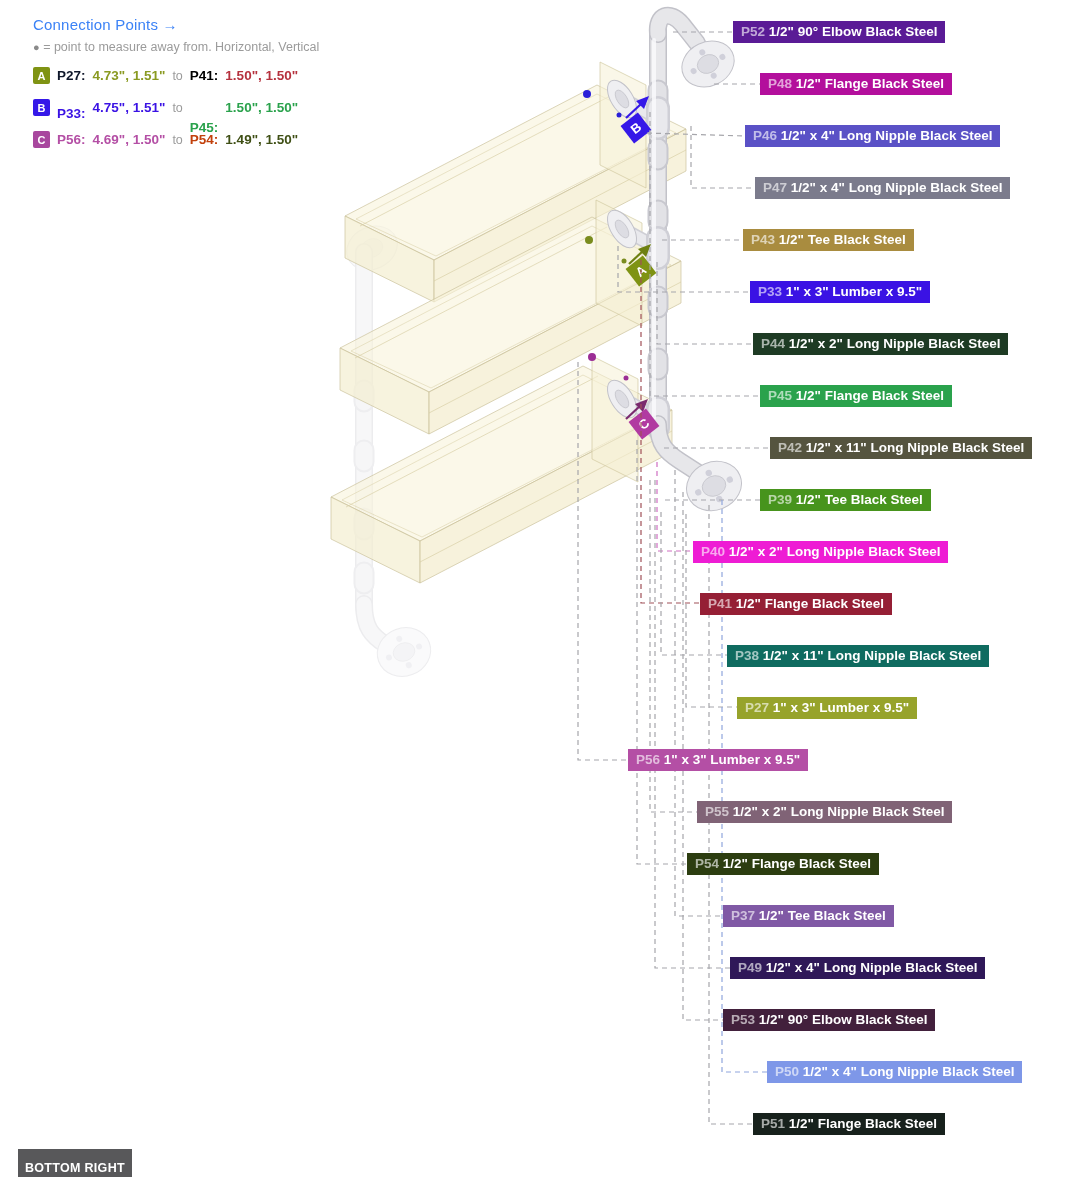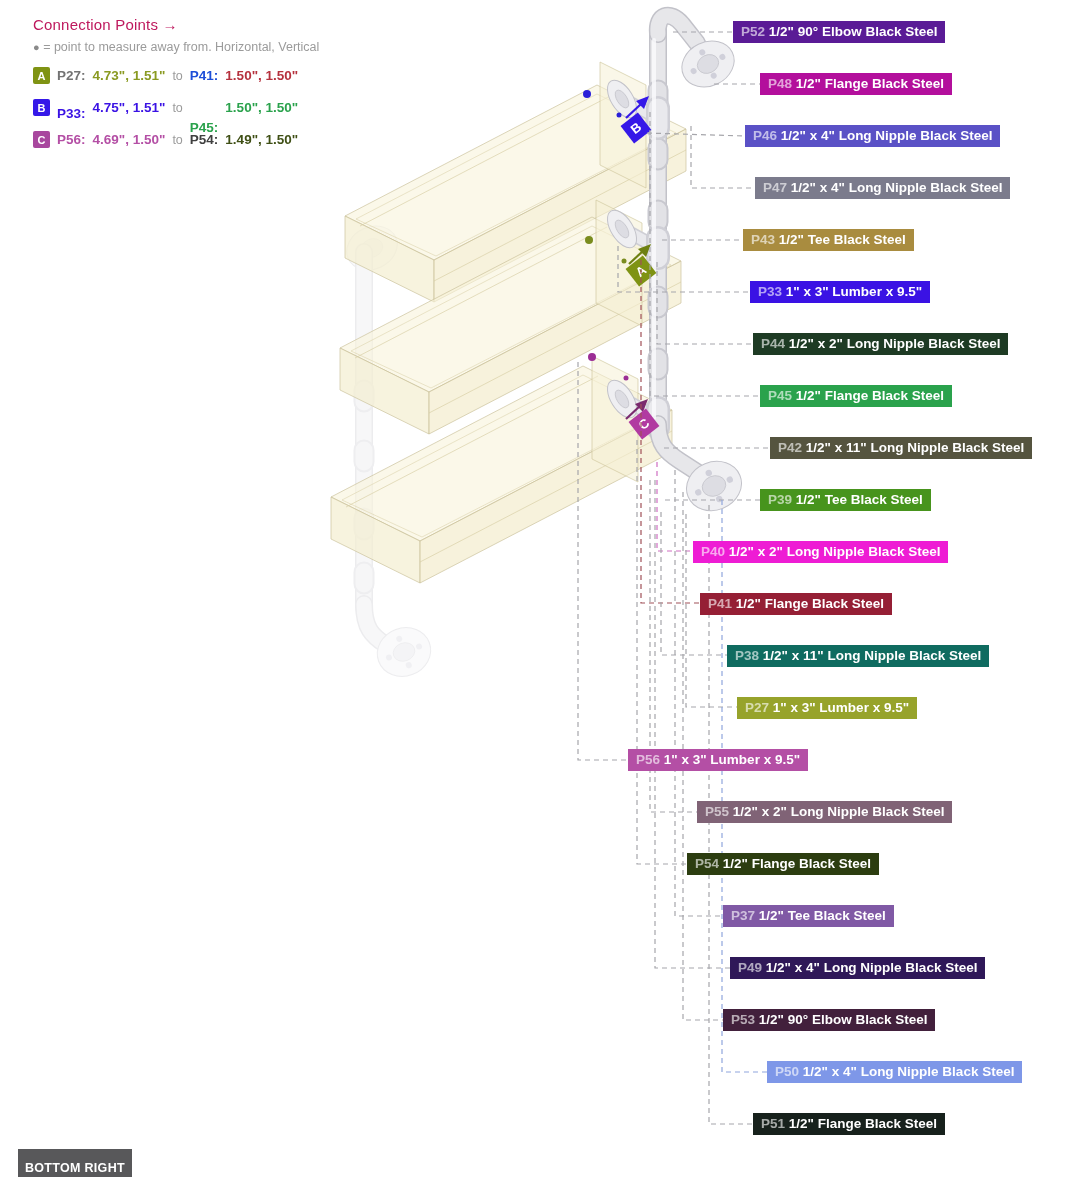--- a/index.html
+++ b/index.html
@@ -2,21 +2,21 @@
 <html><head>
 <meta charset="utf-8">
 <style>
   html,body{margin:0;padding:0;}
   body{
     width:1075px;height:1177px;position:relative;background:#ffffff;
     font-family:"Liberation Sans",sans-serif;overflow:hidden;
   }
   
   .legend{position:absolute;left:33px;top:16px;}
-  .legend-title{font-size:15px;color:#be185d;letter-spacing:.2px;}
+  .legend-title{font-size:15px;color:#3b82f6;letter-spacing:.2px;}
   .legend-note{font-size:12.5px;color:#9b9b9b;margin-top:7px;text-align:right;}
   .legend-note .bullet{color:#8a8a8a;font-size:11px;}
   .legend-rows{margin-top:13px;}
   .legend-row{display:flex;align-items:center;gap:7px;height:17px;margin-bottom:15px;
     font-size:13.5px;font-weight:bold;white-space:nowrap;}
   .cbadge{width:17px;height:17px;border-radius:2px;color:#fff;font-size:11px;font-weight:bold;
     display:flex;align-items:center;justify-content:center;flex:0 0 auto;}
   .lk{color:#9b9b9b;font-weight:normal;font-size:12.5px;}
   
   .part-label{position:absolute;color:#fff;font-size:13.5px;font-weight:bold;
@@ -236,40 +236,40 @@
 
 <div class="legend">
   <div class="legend-title">Connection Points →</div>
   <div class="legend-note">
     <span class="bullet">●</span>
     <span>= point to measure away from. Horizontal, Vertical</span>
   </div>
   <div class="legend-rows">
     <div class="legend-row">
       <span class="cbadge" style="background: rgb(127, 147, 19);">A</span>
-      <span class="fp" style="color: #737373;">P27:</span>
+      <span class="fp" style="color: #0f172a;">P27:</span>
       <span class="fv" style="color: rgb(138, 154, 34);">4.73", 1.51"</span>
       <span class="lk">to</span>
-      <span class="tp" style="color: #1d4ed8;">P41:</span>
+      <span class="tp" style="color: #000000;">P41:</span>
       <span class="tv" style="color: rgb(181, 49, 61);">1.50", 1.50"</span>
     </div>
     <div class="legend-row">
       <span class="cbadge" style="background: rgb(53, 24, 232);">B</span>
       <span class="fp" style="color: rgb(58, 18, 228); margin-top: 12px;">P33:</span>
       <span class="fv" style="color: rgb(58, 18, 228);">4.75", 1.51"</span>
       <span class="lk">to</span>
       <span class="tp" style="color: rgb(42, 162, 76); margin-top: 40px;">P45:</span>
       <span class="tv" style="color: rgb(42, 162, 76);">1.50", 1.50"</span>
     </div>
     <div class="legend-row">
       <span class="cbadge" style="background: rgb(168, 71, 158);">C</span>
       <span class="fp" style="color: rgb(180, 79, 165);">P56:</span>
       <span class="fv" style="color: rgb(180, 79, 165);">4.69", 1.50"</span>
       <span class="lk">to</span>
-      <span class="tp" style="color: #404040;">P54:</span>
+      <span class="tp" style="color: #c2410c;">P54:</span>
       <span class="tv" style="color: rgb(63, 79, 21);">1.49", 1.50"</span>
     </div>
   </div>
 </div>
 
 <div id="labels">
     <div class="part-label" style="left: 733px; top: 21px; background: rgb(90, 27, 150);"><span class="pid">P52</span> <span>1/2" 90° Elbow Black Steel</span></div>
     <div class="part-label" style="left: 760px; top: 73px; background: rgb(179, 15, 156);"><span class="pid">P48</span> <span>1/2" Flange Black Steel</span></div>
     <div class="part-label" style="left: 745px; top: 125px; background: rgb(90, 81, 198);"><span class="pid">P46</span> <span>1/2" x 4" Long Nipple Black Steel</span></div>
     <div class="part-label" style="left: 755px; top: 177px; background: rgb(123, 123, 140);"><span class="pid">P47</span> <span>1/2" x 4" Long Nipple Black Steel</span></div>

